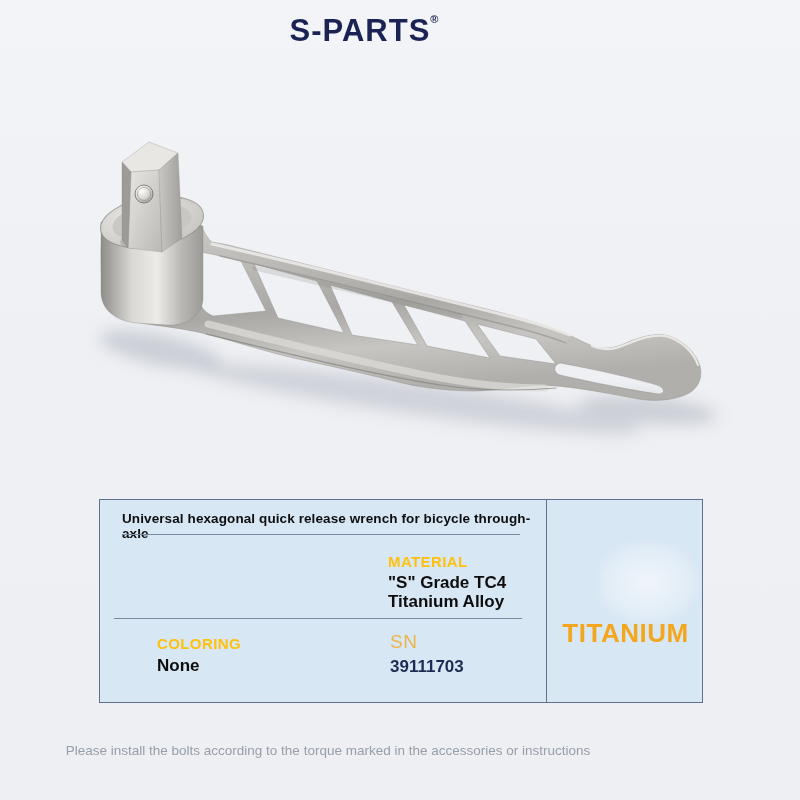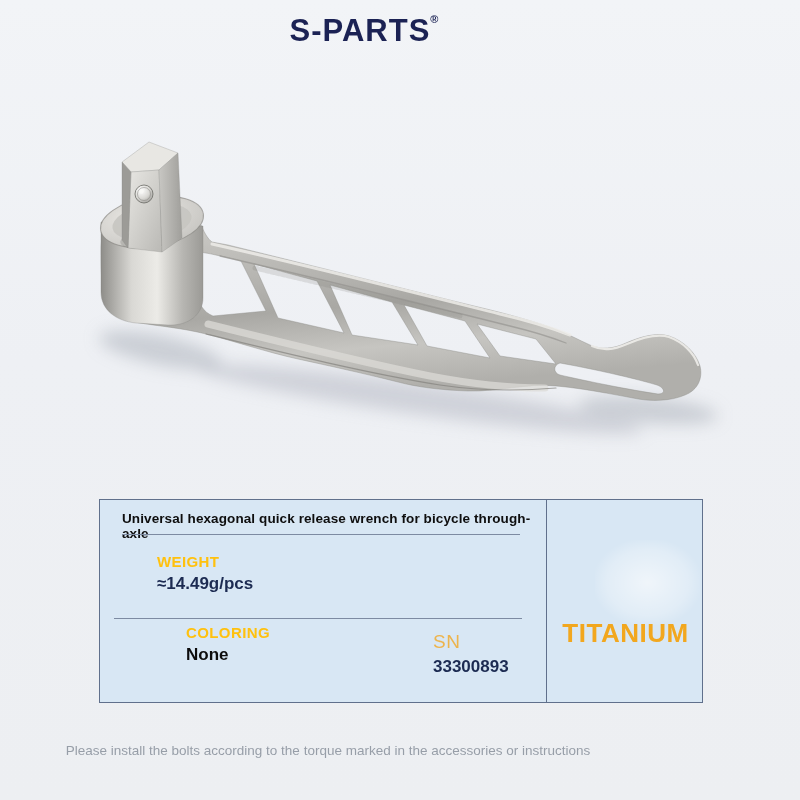--- a/index.html
+++ b/index.html
@@ -43,23 +43,23 @@
   .spec-label{
     font-size:15px;font-weight:700;letter-spacing:0.4px;
     color:var(--accent-yellow,#FFC10E);
   }
   .spec-value{font-size:17px;font-weight:700;color:#0d0d0d;}
   .navy{color:var(--value-navy,#1C2B52);}
   .blk-weight{position:absolute;left:57px;top:53px;}
   .blk-weight .spec-value{margin-top:4px;}
   .blk-material{position:absolute;left:288px;top:53px;}
   .blk-material .spec-value{margin-top:3px;line-height:19px;}
-  .blk-coloring{position:absolute;left:57px;top:124px;margin-left:29px;}
+  .blk-coloring{position:absolute;left:57px;top:135px;}
   .blk-coloring .spec-value{margin-top:4px;}
-  .blk-sn{position:absolute;left:290px;top:131px;margin-left:43px;}
+  .blk-sn{position:absolute;left:290px;top:131px;}
   .sn-label{
     font-size:19px;font-weight:400;letter-spacing:0.5px;
     color:var(--sn-gold,#EDB44C);
   }
   .blk-sn .spec-value{margin-top:4px;}
   .titanium-watermark{
     position:absolute;left:48px;top:40px;width:105px;height:85px;
     background:radial-gradient(ellipse at center,rgba(255,255,255,0.6) 0%,rgba(255,255,255,0.25) 55%,rgba(255,255,255,0) 75%);
   }
   .titanium-label{
@@ -185,36 +185,39 @@
     <circle cx="144" cy="194" r="6.5" fill="none" stroke="#7d7c78" stroke-width="1" opacity="0.5"></circle>
     <circle cx="141.5" cy="191.5" r="2.2" fill="#f7f7f5" opacity="0.9"></circle>
   </g>
 </svg>
 
 <div class="spec-card">
   <div class="card-left">
     <div class="card-title">Universal hexagonal quick release wrench for bicycle through-axle</div>
     <div class="title-underline"></div>
 
-    <div class="blk-weight">
-      <div class="spec-label">WEIGHT</div>
-      <div class="spec-value navy">≈14.49g/pcs</div>
+
+    <div class="blk-material">
+      <div class="spec-label">MATERIAL</div>
+      <div class="spec-value">
+        <div>"S" Grade TC4</div>
+        <div>Titanium Alloy</div>
+      </div>
     </div>
-
 
     <div class="mid-divider"></div>
 
     <div class="blk-coloring">
       <div class="spec-label">COLORING</div>
       <div class="spec-value">None</div>
     </div>
 
     <div class="blk-sn">
       <div class="sn-label">SN</div>
-      <div class="spec-value navy">33300893</div>
+      <div class="spec-value navy">39111703</div>
     </div>
   </div>
 
   <div class="card-right">
     <div class="titanium-watermark"></div>
     <div class="titanium-label">TITANIUM</div>
   </div>
 </div>
 
 <div class="footer-note">Please install the bolts according to the torque marked in the accessories or instructions</div>

